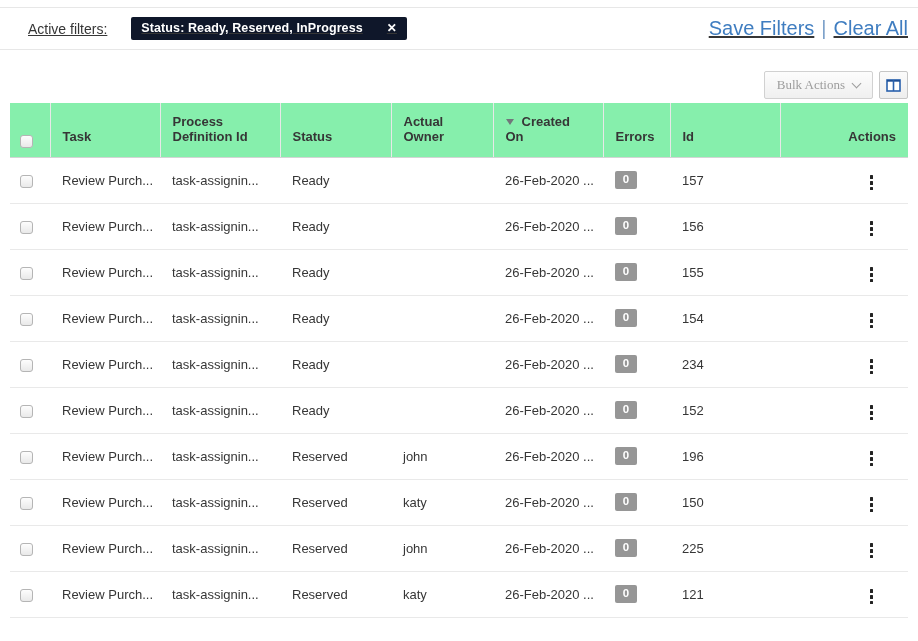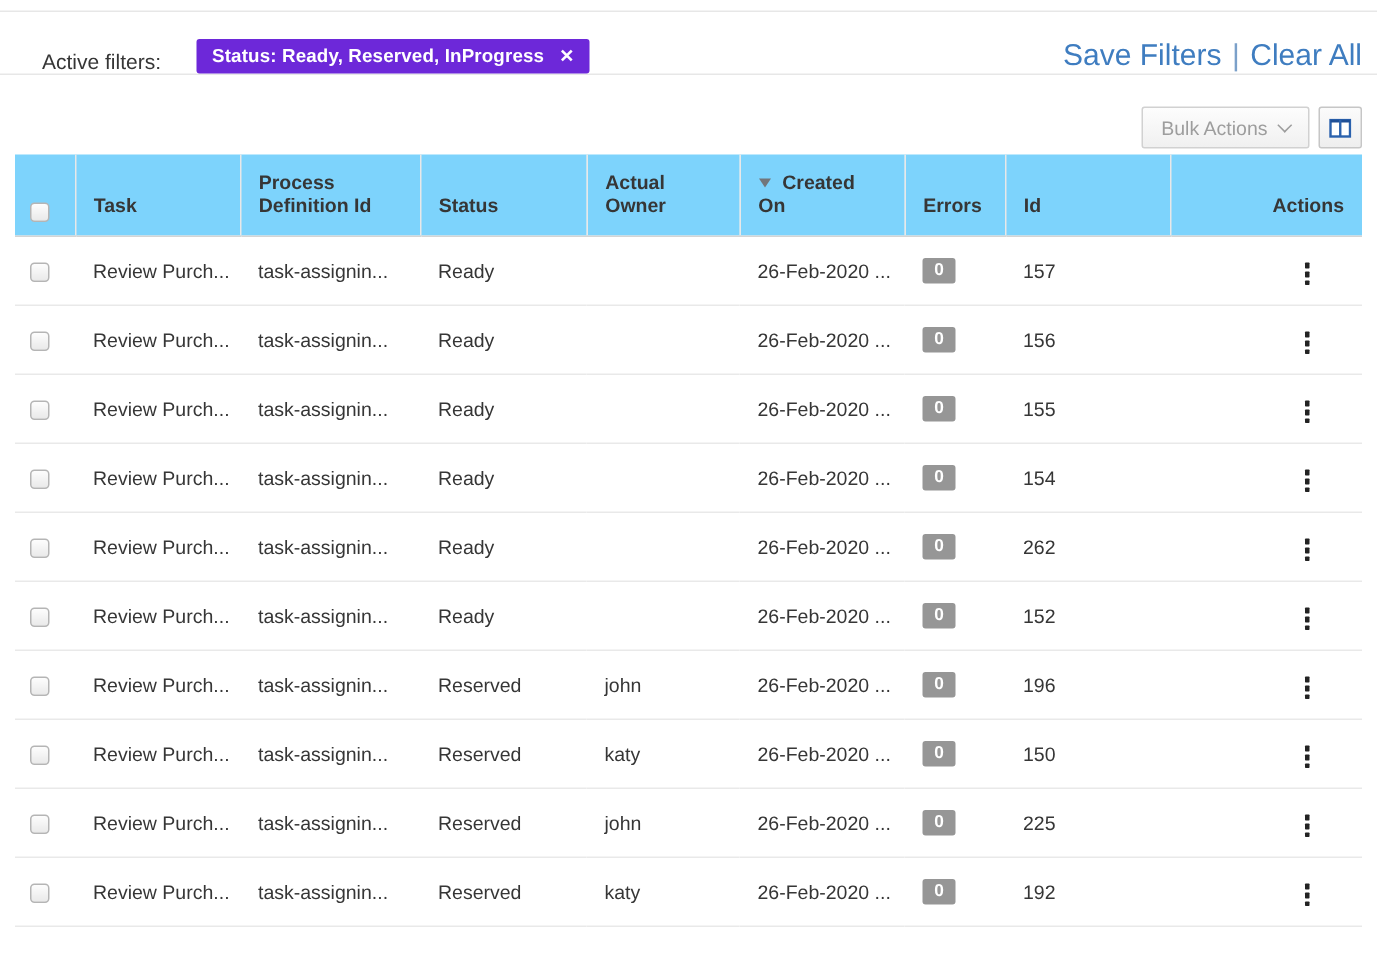--- a/index.html
+++ b/index.html
@@ -7,47 +7,48 @@
   body {
     width: 918px; height: 641px; overflow: hidden;
     font-family: "Liberation Sans", sans-serif;
     color: #363636; font-size: 13px;
   }
 
   
   .filter-bar {
     margin-top: 7px; height: 43px;
     border-top: 1px solid #e7e7e7; border-bottom: 1px solid #e7e7e7;
-    display: flex; align-items: flex-end;
+    display: flex; align-items: center;
     padding: 0 10px 0 28px;
+    text-decoration: underline;
   }
   .filter-label { font-size: 14px; color: #363636; margin-right: 24px; }
   .chip {
-    background: #6d28d9; color: #fff; border-radius: 2px;
+    background: #0f172a; color: #fff; border-radius: 2px;
     font-size: 12.5px; font-weight: 600; letter-spacing: .1px;
-    padding: 4px 10px 5px; display: inline-flex; align-items: center; gap: 10px;
+    padding: 4px 10px 5px; display: inline-flex; align-items: center; gap: 24px;
     cursor: default;
   }
   .chip-close { font-size: 12px; font-weight: 700; cursor: pointer; line-height: 1; }
   .filter-spacer { flex: 1; }
   .filter-links { font-size: 20px; display: flex; align-items: center; gap: 7px; }
   .link { color: #3f7dc0; text-decoration: none; cursor: pointer; }
   .link-sep { color: #7ba0c9; }
 
   
   .toolbar {
     display: flex; justify-content: flex-end; align-items: center;
     gap: 6px; margin: 21px 10px 3px;
   }
   .btn-bulk {
     height: 28px; padding: 0 12px; font-size: 13px; color: #9d9d9d;
     border: 1px solid #d1d1d1; border-radius: 2px;
     background: linear-gradient(to bottom, #fdfdfd, #f0f0f0);
     display: inline-flex; align-items: center; gap: 8px;
-    font-family: Liberation Sans, sans-serif; cursor: default;
+    font-family: Liberation Serif, serif; cursor: default;
   }
   .chevron-down {
     width: 7px; height: 7px; margin-top: -4px;
     border-right: 1.6px solid #9d9d9d; border-bottom: 1.6px solid #9d9d9d;
     transform: rotate(45deg); display: inline-block;
   }
   .btn-cols {
     width: 29px; height: 28px;
     border: 1px solid #c6c6c6; border-radius: 2px;
     background: linear-gradient(to bottom, #fbfbfb, #eeeeee);
@@ -55,21 +56,21 @@
     cursor: pointer;
   }
 
   
   table.task-grid {
     width: 898px; margin: 4px 10px 0;
     border-collapse: collapse; table-layout: fixed;
     font-size: 13px;
   }
   .task-grid thead th {
-    background: #7dd3fc; height: 54px;
+    background: #86efac; height: 54px;
     vertical-align: bottom; text-align: left;
     font-weight: 600; font-size: 13px; color: #363636;
     padding: 0 12px 13px; border-bottom: 1px solid #d4d4d4;
     cursor: pointer;
   }
   .task-grid thead th + th { border-left: 1px solid #e8e8e8; }
   .task-grid thead th.col-check { padding-left: 10px; padding-bottom: 9px; }
   .task-grid thead th.col-actions { text-align: right; }
   .sort-caret-desc {
     display: inline-block; width: 0; height: 0; margin: 0 8px 1px 0;
@@ -258,21 +259,21 @@
       <span class="checkbox"></span>
     </td>
     <td>Review Purch...</td>
     <td>task-assignin...</td>
     <td>Ready</td>
     <td></td>
     <td>26-Feb-2020 ...</td>
     <td>
       <span class="badge-errors">0</span>
     </td>
-    <td>262</td>
+    <td>234</td>
     <td class="col-actions">
       <span class="kebab">
             <i></i>
             <i></i>
             <i></i>
           </span>
     </td>
   </tr>
 
   <tr>
@@ -368,21 +369,21 @@
       <span class="checkbox"></span>
     </td>
     <td>Review Purch...</td>
     <td>task-assignin...</td>
     <td>Reserved</td>
     <td>katy</td>
     <td>26-Feb-2020 ...</td>
     <td>
       <span class="badge-errors">0</span>
     </td>
-    <td>192</td>
+    <td>121</td>
     <td class="col-actions">
       <span class="kebab">
             <i></i>
             <i></i>
             <i></i>
           </span>
     </td>
   </tr>
 </tbody>
 </table>

